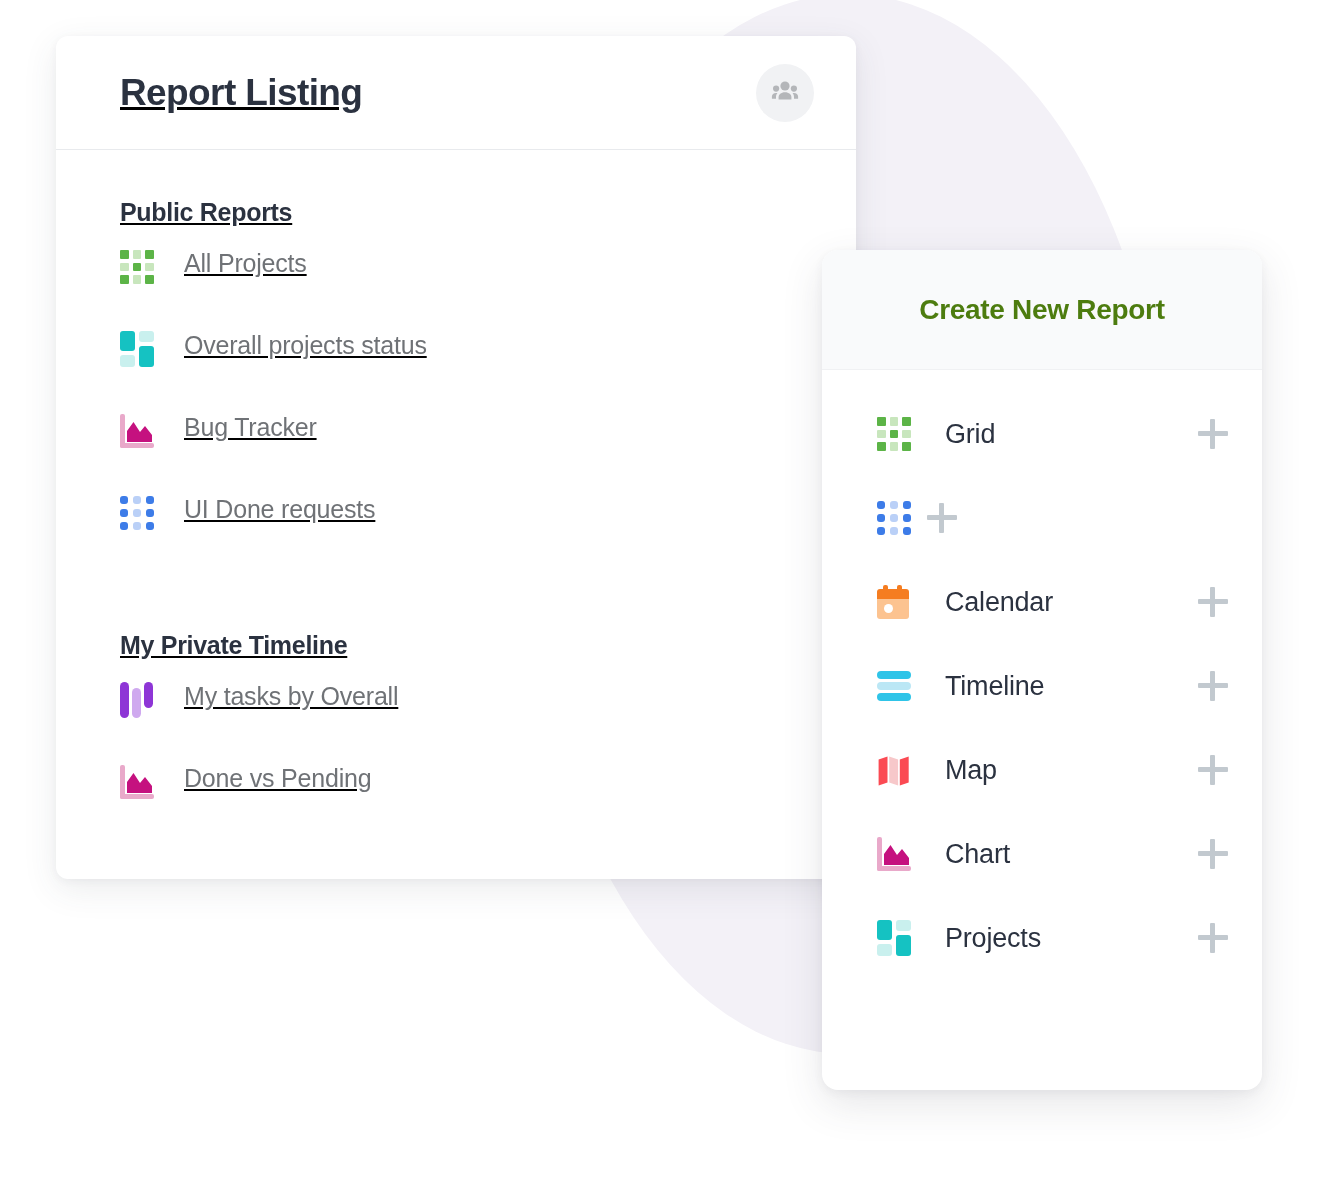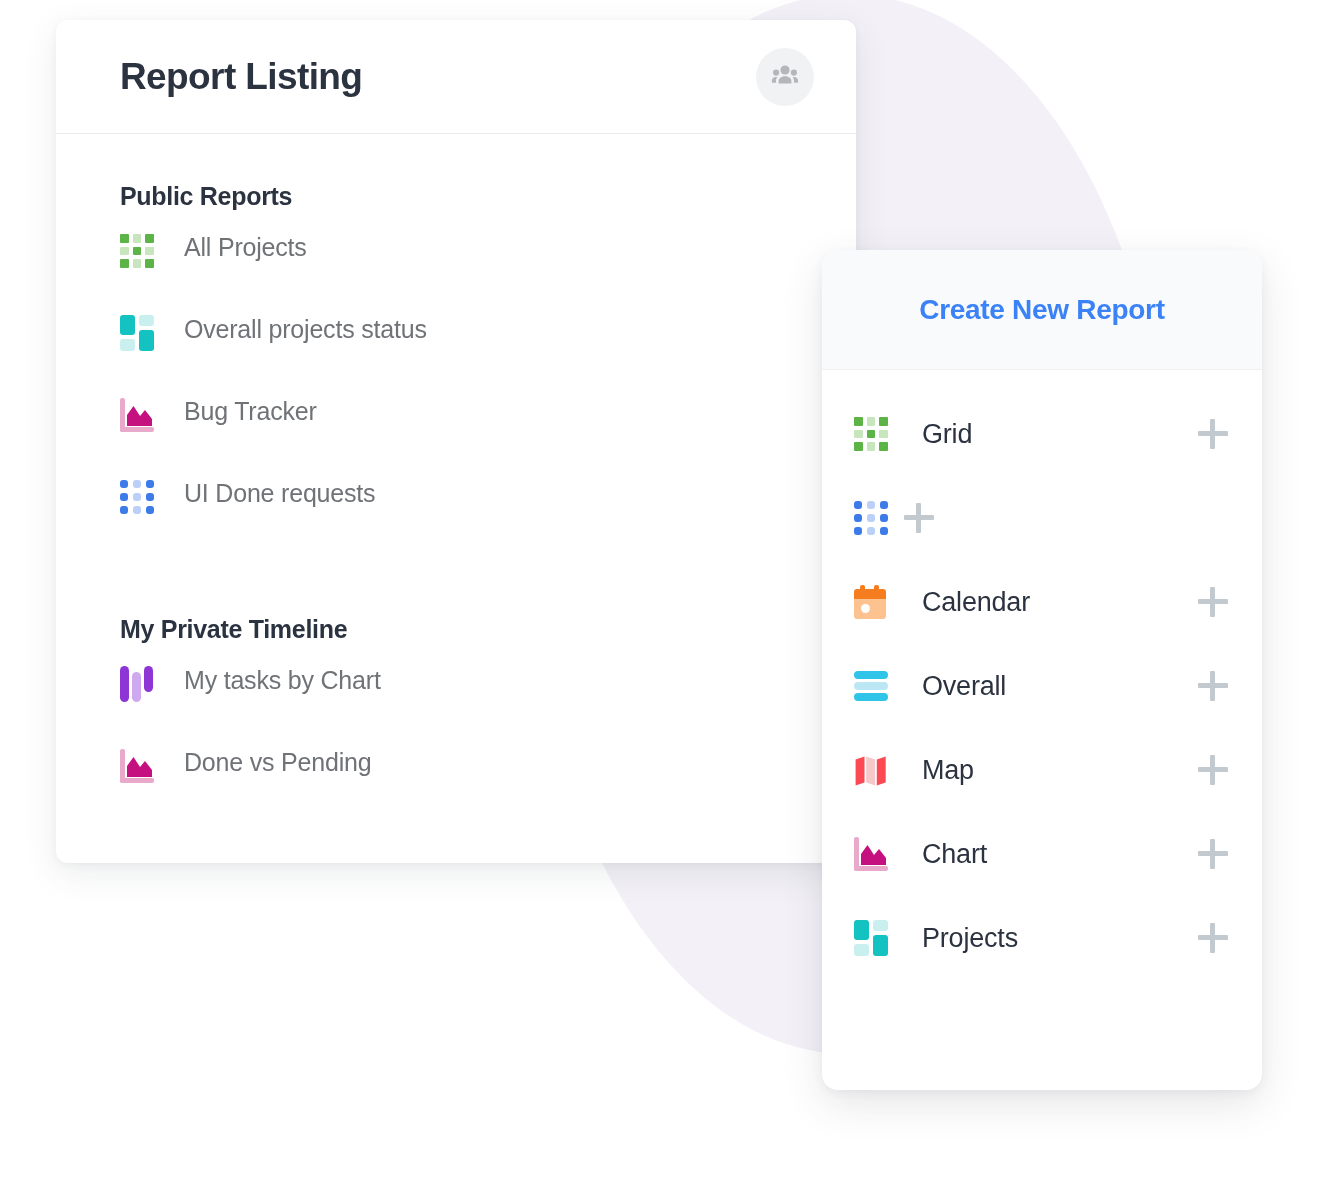--- a/index.html
+++ b/index.html
@@ -29,28 +29,29 @@
     height: 1060px;
     border-radius: 50%;
     background: #f3f1f7;
     z-index: 0;
   }
 
   
   .report-card {
     position: absolute;
     left: 56px;
-    top: 20px;
+    top: 36px;
     width: 800px;
     height: 843px;
     background: #ffffff;
     border-radius: 12px;
     box-shadow: 0 10px 34px rgba(60, 64, 80, 0.10),
                 0 2px 8px rgba(60, 64, 80, 0.05);
     z-index: 2;
+    text-decoration: underline;
   }
 
   .report-header {
     height: 114px;
     border-bottom: 1px solid #e8eaed;
     display: flex;
     align-items: center;
     justify-content: space-between;
     padding: 0 42px 0 64px;
   }
@@ -128,31 +129,31 @@
     background: #f9fafb;
     display: flex;
     align-items: center;
     justify-content: center;
     border-bottom: 1px solid #f0f1f3;
   }
 
   .create-title {
     font-size: 28px;
     font-weight: bold;
-    color: #3b82f6;
+    color: #4d7c0f;
     letter-spacing: -0.3px;
   }
 
   .create-list { padding: 22px 0 18px 0; }
 
   .create-row {
     display: flex;
     align-items: center;
     height: 84px;
-    padding: 0 34px 0 32px;
+    padding: 0 34px 0 55px;
     cursor: pointer;
   }
 
   .create-row .icon-slot {
     width: 50px;
     min-width: 50px;
     height: 38px;
     display: flex;
     align-items: center;
     justify-content: flex-start;
@@ -332,21 +333,21 @@
       <div class="section-heading second">My Private Timeline</div>
 
       <div class="report-item">
         <span class="icon-slot">
           <span class="ico-kanban">
             <i style="background:#8e35d6"></i>
               <i style="background:#cfa9ef"></i>
               <i style="background:#8e35d6"></i>
           </span>
         </span>
-        <span class="item-label">My tasks by Chart</span>
+        <span class="item-label">My tasks by Overall</span>
       </div>
 
       <div class="report-item">
         <span class="icon-slot">
           <span class="ico-chart">
             <span class="axis-v"></span>
               <span class="axis-h"></span>
             <svg class="peaks" viewBox="0 0 25 22" preserveAspectRatio="none" aria-hidden="true">
               <path d="M0 22 L0 11 L6.5 2 L13 12 L18 6 L25 15 L25 22 Z" fill="#c5117f"></path>
             </svg>
@@ -417,21 +418,21 @@
       </div>
 
       <div class="create-row">
         <span class="icon-slot">
           <span class="ico-time">
             <i style="background:#2fc4e8"></i>
               <i style="background:#bbe7f5"></i>
               <i style="background:#2fc4e8"></i>
           </span>
         </span>
-        <span class="row-label">Overall</span>
+        <span class="row-label">Timeline</span>
         <span class="plus-icon"></span>
       </div>
 
       <div class="create-row">
         <span class="icon-slot">
           <svg class="ico-map" viewBox="0 0 34 34" aria-hidden="true">
             <path d="M1.6 6.6 L10.5 3.4 L10.5 29.4 L1.6 32.6 Z" fill="#fb4a53"></path>
             <path d="M12.2 3.4 L21.1 6.6 L21.1 32.6 L12.2 29.4 Z" fill="#f7c8ca"></path>
             <path d="M22.8 6.6 L31.7 3.4 L31.7 29.4 L22.8 32.6 Z" fill="#fb4a53"></path>
           </svg>

